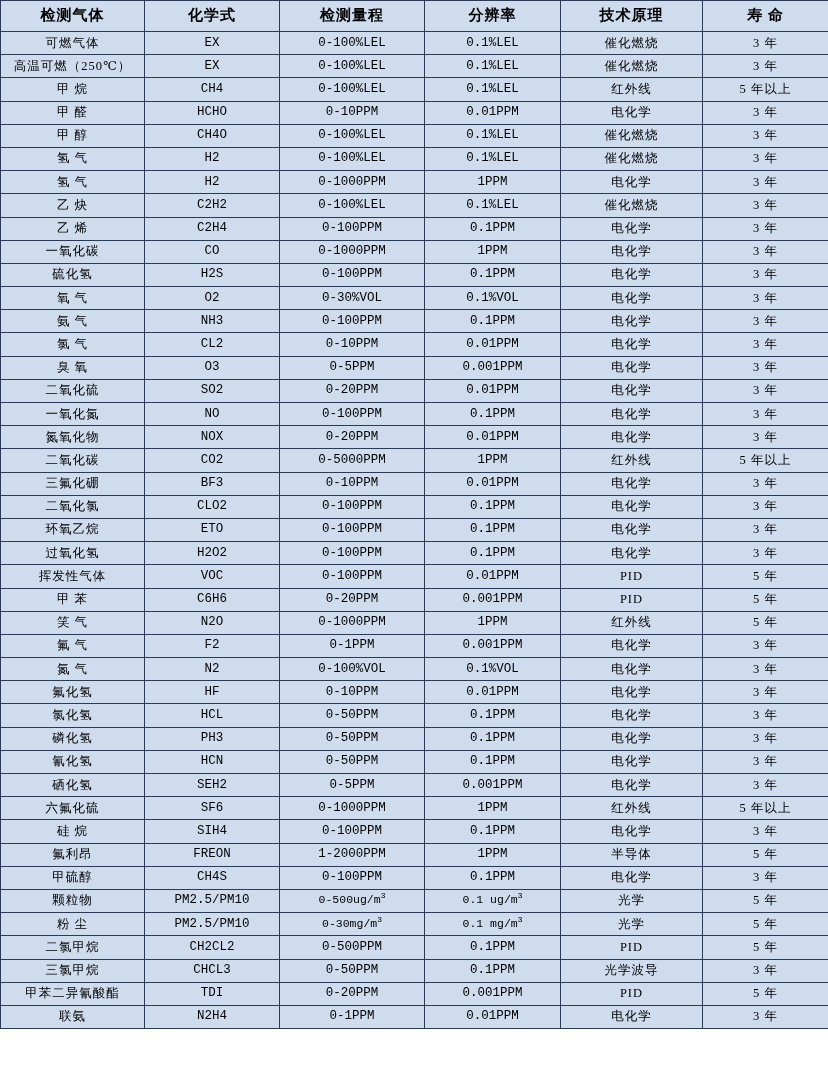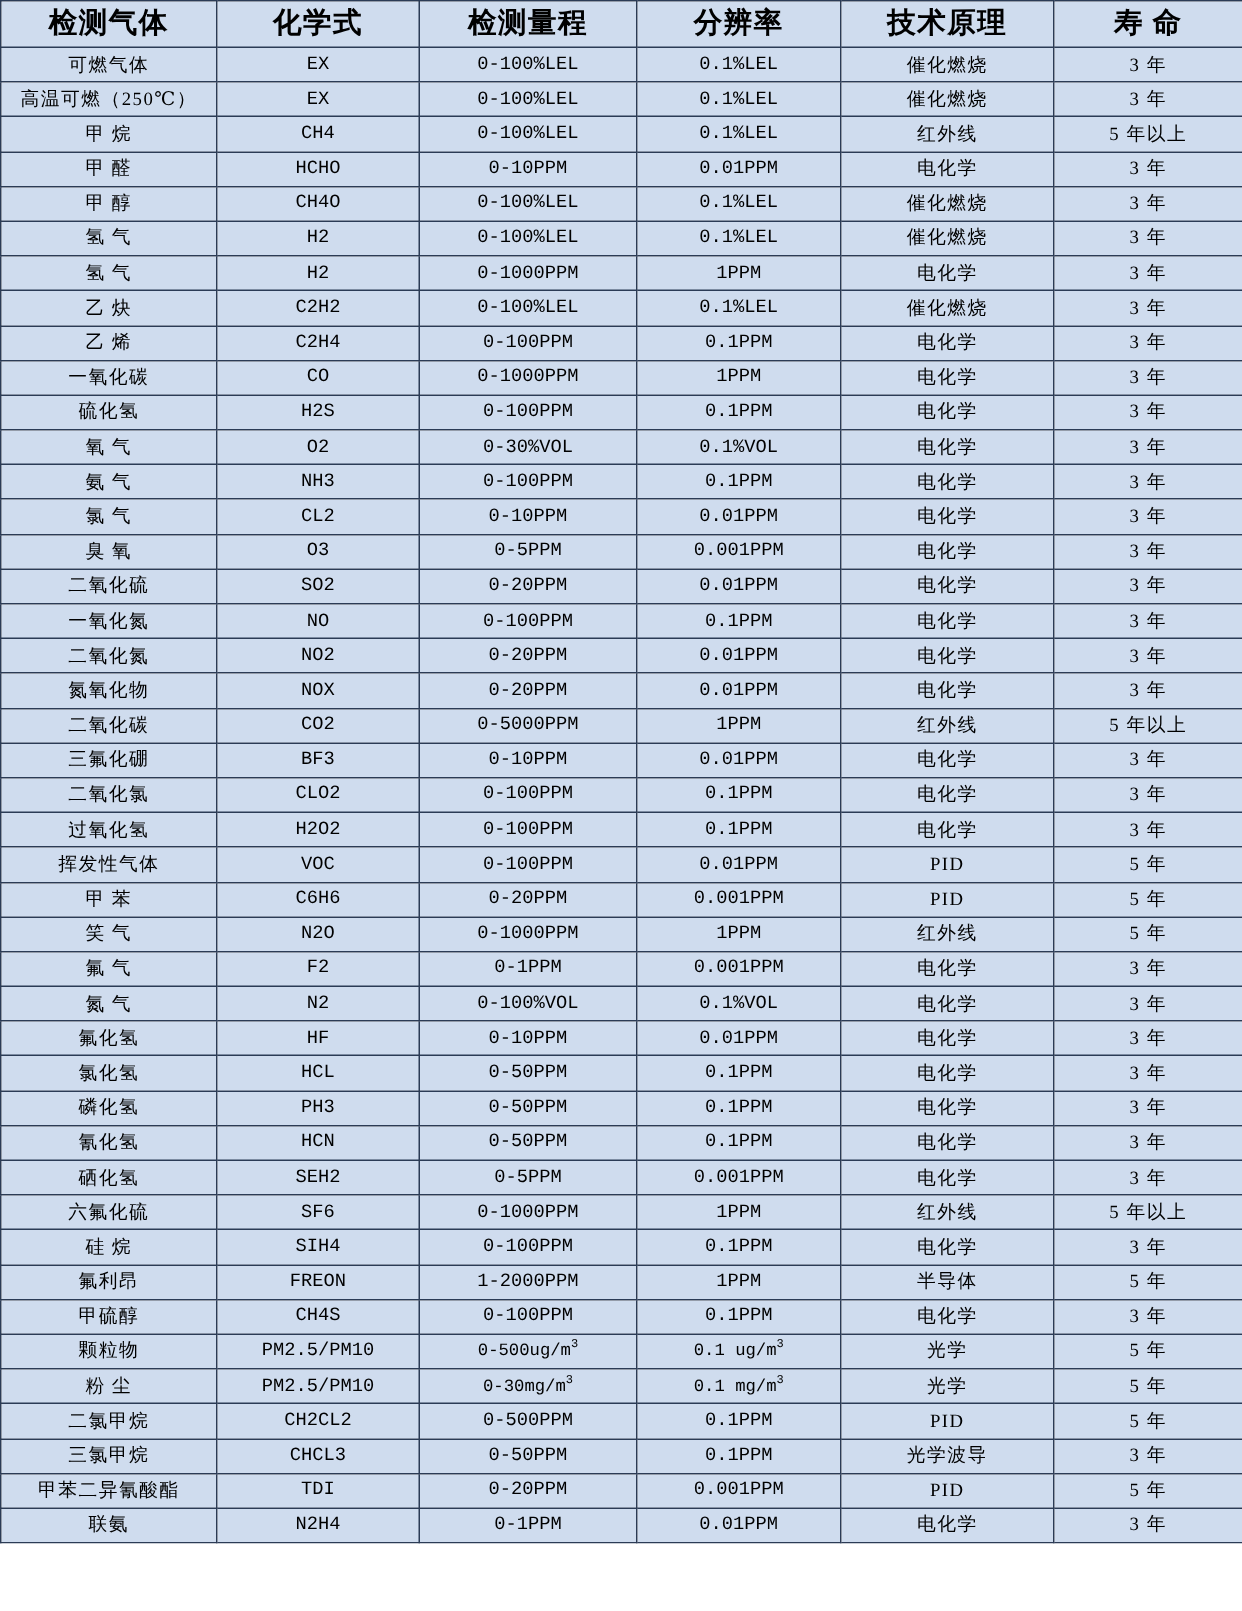--- a/index.html
+++ b/index.html
@@ -27,21 +27,21 @@
     vertical-align: middle;
     background: #cfdcee;
     color: #000000;
     padding: 0;
     line-height: 1.05;
     white-space: nowrap;
     overflow: hidden;
   }
   table.gas-table thead th {
     height: 30px;
-    font-size: 19px;
+    font-size: 15px;
     font-weight: bold;
     letter-spacing: 1px;
   }
   table.gas-table tbody td {
     height: 22.2px;
     font-size: 12.5px;
   }
   
   col.c0 { width: 144px; }
   col.c1 { width: 135px; }
@@ -234,28 +234,20 @@
         </tr>
         <tr>
           <td class="col-name">一氧化氮</td>
           <td class="col-formula">NO</td>
           <td class="col-range">0-100PPM</td>
           <td class="col-res">0.1PPM</td>
           <td class="col-tech">电化学</td>
           <td class="col-life">3 年</td>
         </tr>
         <tr>
-          <td class="col-name">二氧化氮</td>
-          <td class="col-formula">NO2</td>
-          <td class="col-range">0-20PPM</td>
-          <td class="col-res">0.01PPM</td>
-          <td class="col-tech">电化学</td>
-          <td class="col-life">3 年</td>
-        </tr>
-        <tr>
           <td class="col-name">氮氧化物</td>
           <td class="col-formula">NOX</td>
           <td class="col-range">0-20PPM</td>
           <td class="col-res">0.01PPM</td>
           <td class="col-tech">电化学</td>
           <td class="col-life">3 年</td>
         </tr>
         <tr>
           <td class="col-name">二氧化碳</td>
           <td class="col-formula">CO2</td>
@@ -268,20 +260,28 @@
           <td class="col-name">三氟化硼</td>
           <td class="col-formula">BF3</td>
           <td class="col-range">0-10PPM</td>
           <td class="col-res">0.01PPM</td>
           <td class="col-tech">电化学</td>
           <td class="col-life">3 年</td>
         </tr>
         <tr>
           <td class="col-name">二氧化氯</td>
           <td class="col-formula">CLO2</td>
+          <td class="col-range">0-100PPM</td>
+          <td class="col-res">0.1PPM</td>
+          <td class="col-tech">电化学</td>
+          <td class="col-life">3 年</td>
+        </tr>
+        <tr>
+          <td class="col-name">环氧乙烷</td>
+          <td class="col-formula">ETO</td>
           <td class="col-range">0-100PPM</td>
           <td class="col-res">0.1PPM</td>
           <td class="col-tech">电化学</td>
           <td class="col-life">3 年</td>
         </tr>
         <tr>
           <td class="col-name">过氧化氢</td>
           <td class="col-formula">H2O2</td>
           <td class="col-range">0-100PPM</td>
           <td class="col-res">0.1PPM</td>

